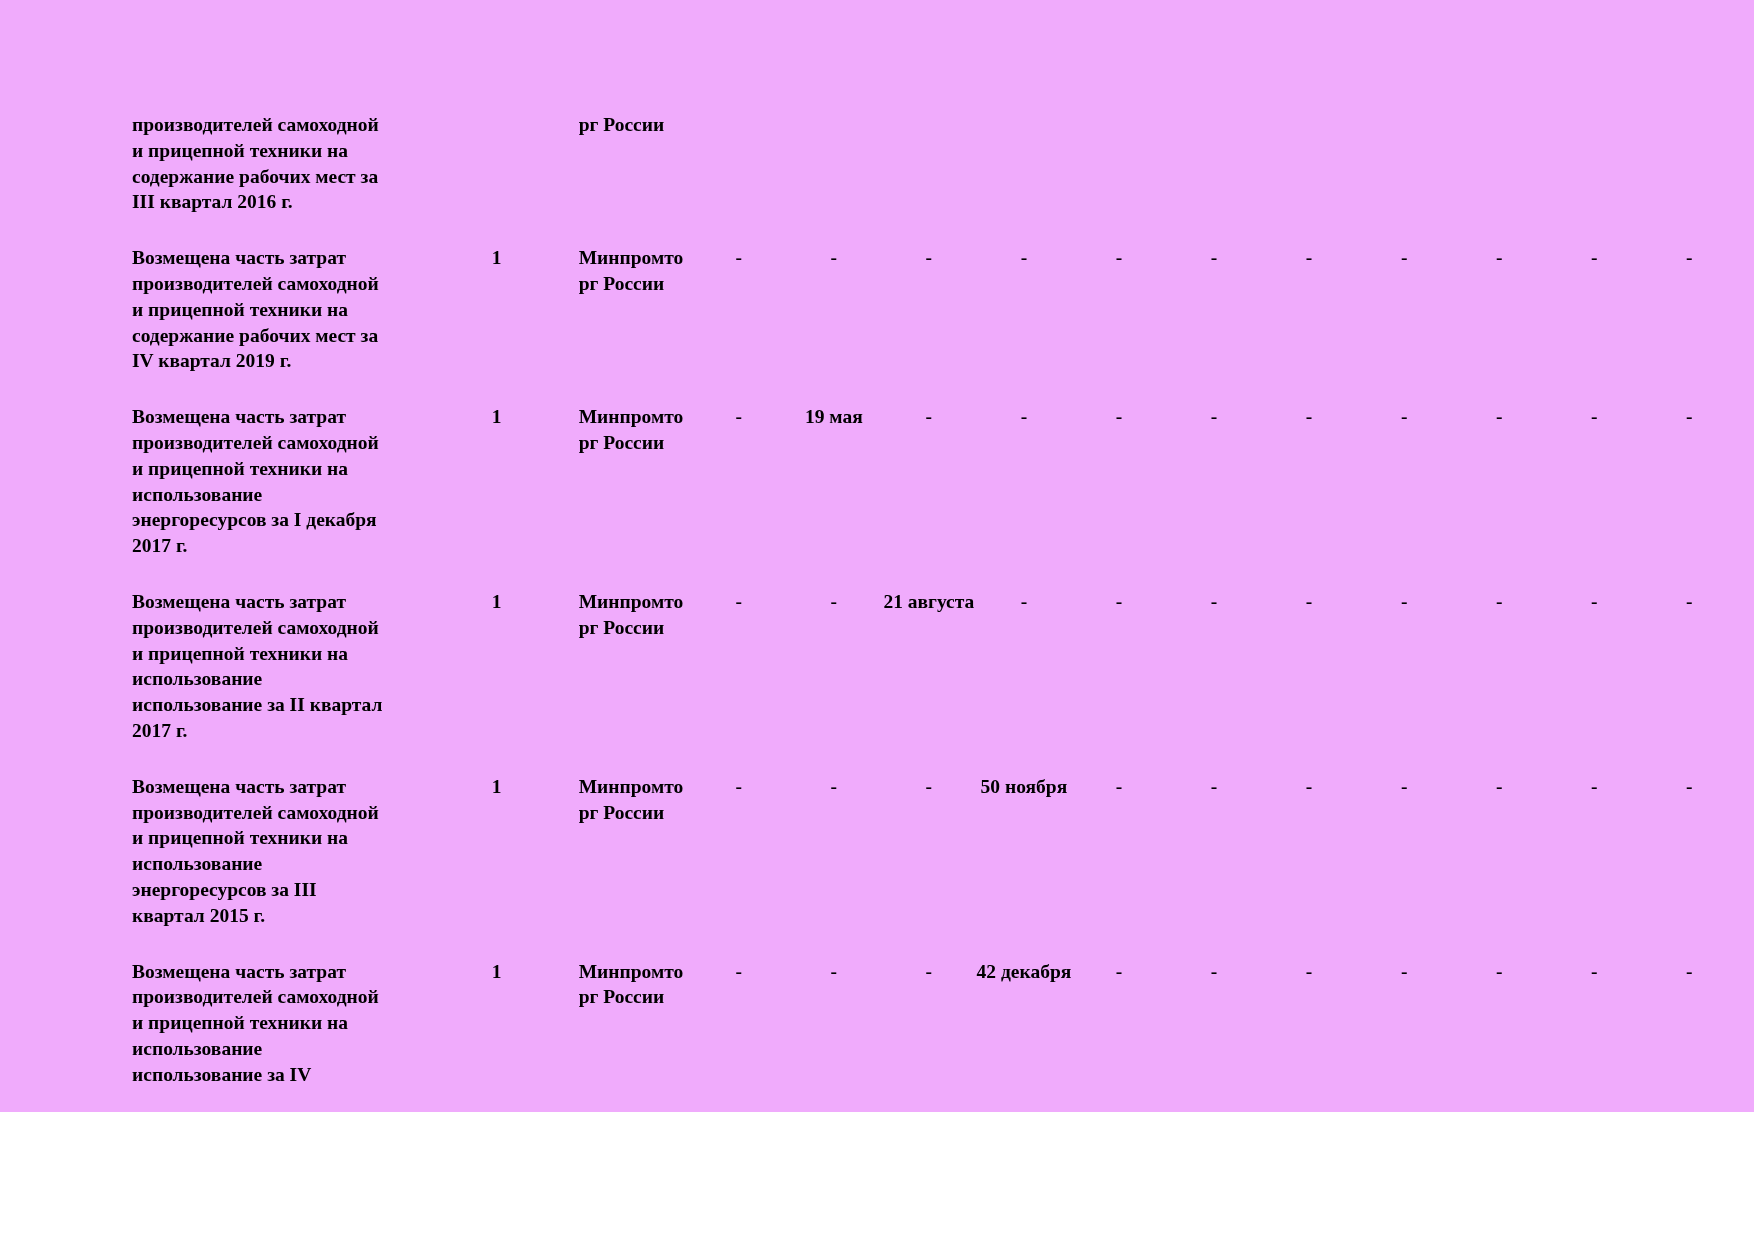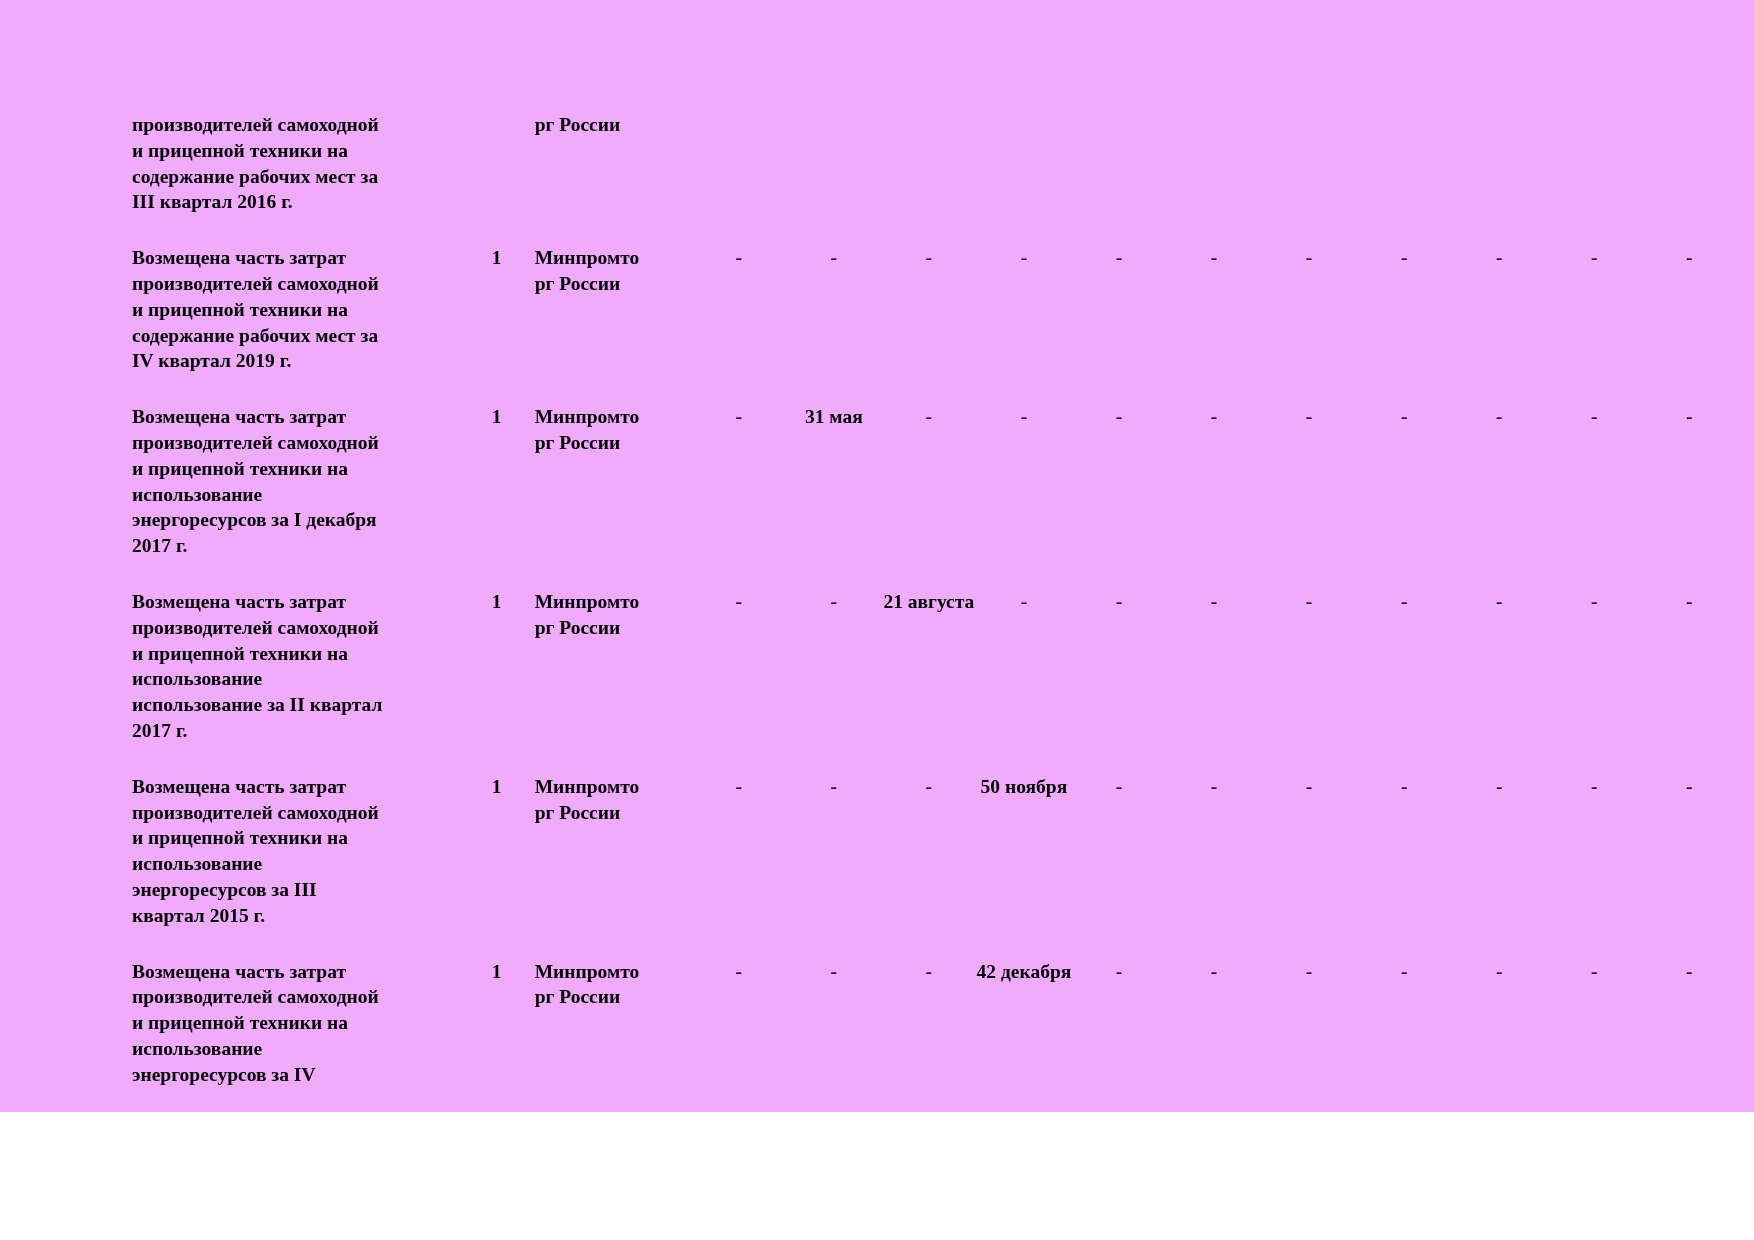--- a/index.html
+++ b/index.html
@@ -41,21 +41,21 @@
   col.c-count  { width: 68px; }
   col.c-org    { width: 140px; }
   col.c-month  { width: 85px; }
 
   td.desc  { text-align: left; padding-right: 12px; }
   td.count { text-align: center; }
   td.org   { text-align: left; }
   td.month { text-align: center; }
 
   .desc .line { display: block; white-space: nowrap; }
-  .org .line  { display: block; white-space: nowrap; }
+  .org .line  { display: block; white-space: nowrap; margin-left: 44px; }
   .month .mline { display: block; }
 </style>
 </head>
 <body>
 
 <div id="page">
   <table class="doc-table">
     <colgroup>
       <col class="c-desc">
         <col class="c-count">
@@ -185,21 +185,21 @@
           </td>
           <td class="count">1</td>
           <td class="org">
             <span class="line">Минпромто</span>
             <span class="line">рг России</span>
           </td>
           <td class="month">
             <span class="mline">-</span>
           </td>
           <td class="month">
-            <span class="mline">31 мая</span>
+            <span class="mline">19 мая</span>
           </td>
           <td class="month">
             <span class="mline">-</span>
           </td>
           <td class="month">
             <span class="mline">-</span>
           </td>
           <td class="month">
             <span class="mline">-</span>
           </td>
@@ -326,21 +326,21 @@
           <td class="month">
             <span class="mline">-</span>
           </td>
         </tr>
         <tr>
           <td class="desc">
             <span class="line">Возмещена часть затрат</span>
             <span class="line">производителей самоходной</span>
             <span class="line">и прицепной техники на</span>
             <span class="line">использование</span>
-            <span class="line">энергоресурсов за IV</span>
+            <span class="line">использование за IV</span>
           </td>
           <td class="count">1</td>
           <td class="org">
             <span class="line">Минпромто</span>
             <span class="line">рг России</span>
           </td>
           <td class="month">
             <span class="mline">-</span>
           </td>
           <td class="month">

